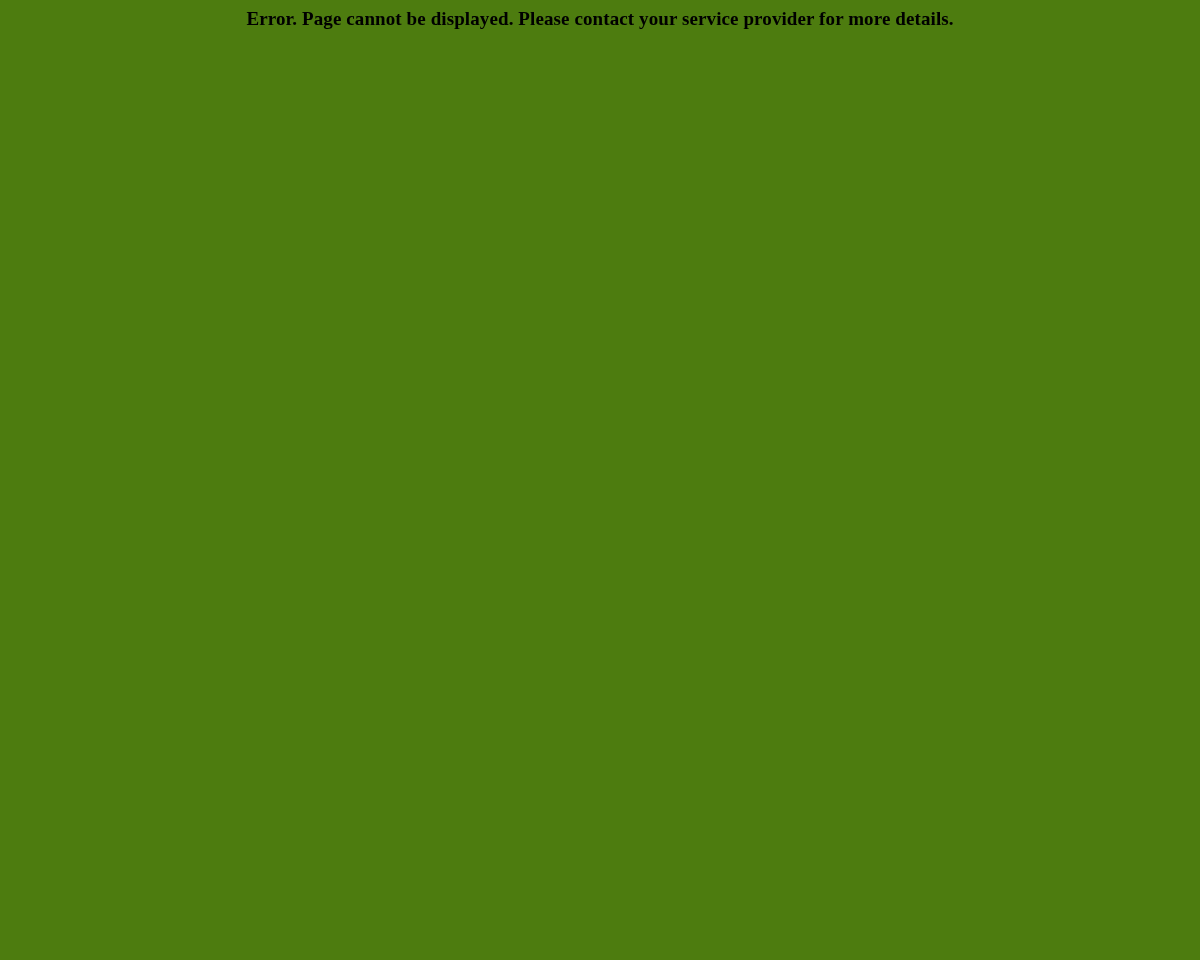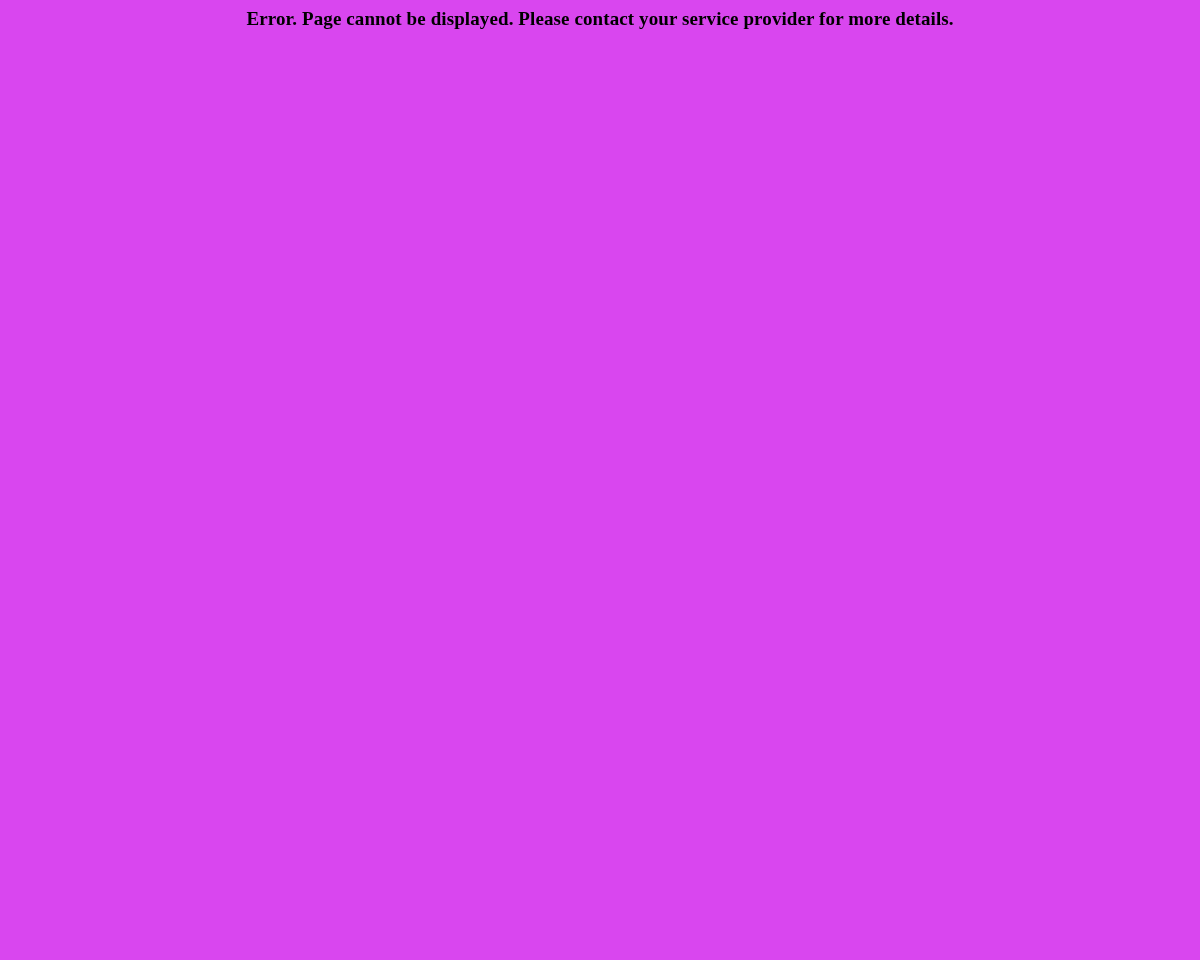--- a/index.html
+++ b/index.html
@@ -9,21 +9,21 @@
     width: 1200px;
     height: 960px;
     overflow: hidden;
   }
   body {
     font-family: "Liberation Serif", serif;
   }
   .page {
     width: 1200px;
     height: 960px;
-    background: #d946ef;
+    background: #4d7c0f;
     position: relative;
   }
   .error-message {
     display: block;
     width: 100%;
     text-align: center;
     font-family: "Liberation Serif", serif;
     font-size: 19px;
     font-weight: bold;
     color: #000000;

